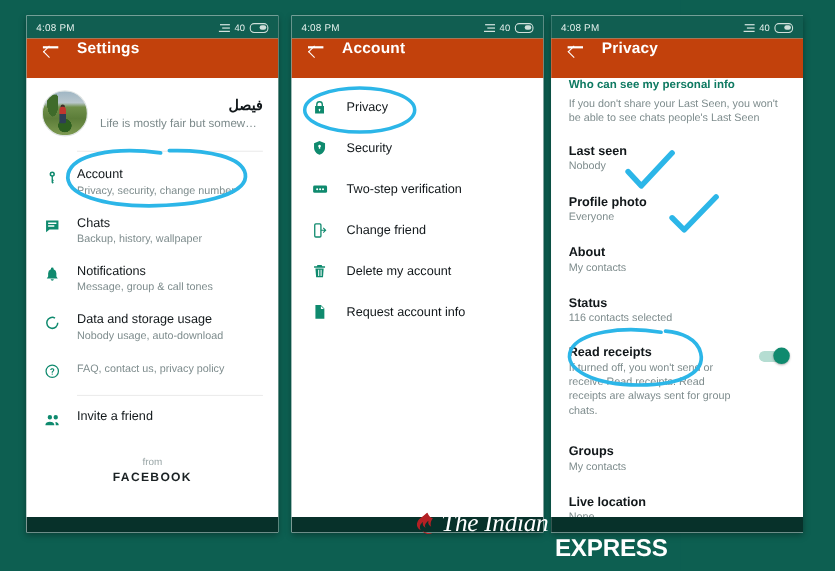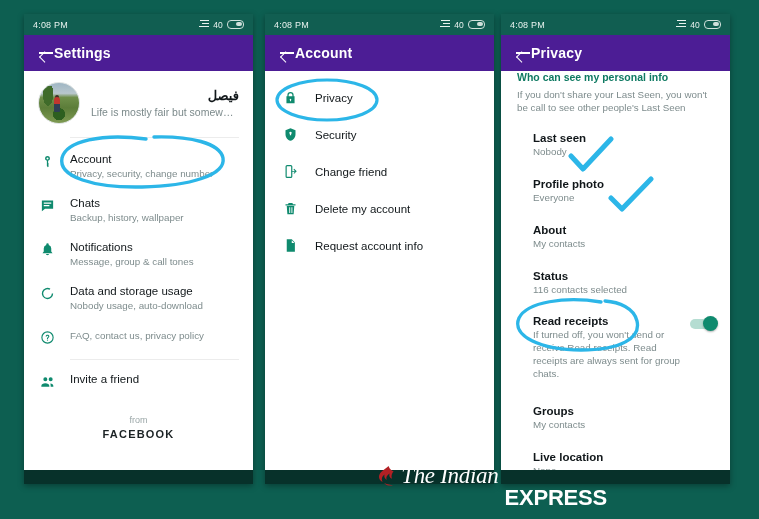--- a/index.html
+++ b/index.html
@@ -33,42 +33,43 @@
     height: 21px;
     background: #115e51;
     color: #e8f2ef;
     display: flex;
     align-items: center;
     justify-content: space-between;
     padding: 0 9px;
     font-size: 9px;
     letter-spacing: .2px;
   }
-  .status-right { display: flex; align-items: flex-start; gap: 4px; }
+  .status-right { display: flex; align-items: flex-end; gap: 4px; }
   .sig-icon { display: inline-block; width: 11px; height: 8px; position: relative; }
   .sig-icon i {
     position: absolute; right: 0; height: 1.5px; background: #e8f2ef; display: block;
   }
   .sig-icon i:nth-child(1){ top:0; width: 9px; }
   .sig-icon i:nth-child(2){ top:3px; width: 7px; }
   .sig-icon i:nth-child(3){ top:6px; width: 10px; }
   .batt {
     width: 17px; height: 9px; border: 1.2px solid #cfe0db; border-radius: 4px;
     position: relative;
   }
   .batt::after{
     content:""; position:absolute; right:1.2px; top:1.2px; bottom:1.2px; width:6px;
     background:#cfe0db; border-radius:2px;
   }
 
   .appbar {
     height: 36px;
-    background: #4c1d95;
+    background: #c2410c;
     display: flex;
-    align-items: center;
+    align-items: flex-start;
+    gap: 16px;
     padding: 0 14px;
     color: #fff;
   }
   .appbar .title { font-size: 14px; font-weight: bold; letter-spacing: .2px; }
   .back-arrow { width: 16px; height: 16px; position: relative; flex: 0 0 auto; }
   .back-arrow::before{
     content:""; position:absolute; left:1px; top:7.2px; width:14px; height:1.6px; background:#fff;
   }
   .back-arrow::after{
     content:""; position:absolute; left:1px; top:3.6px; width:7px; height:7px;
@@ -128,21 +129,21 @@
   }
 
   
   .srow { display:flex; align-items:center; gap: 15px; padding: 11px 16px; }
   .srow .ico { width: 19px; flex:0 0 19px; display:flex; align-items:center; justify-content:center; }
   .srow .t1 { font-size: 11.5px; color:#11171a; }
 
   
   .sec-head { font-size: 10.5px; font-weight: bold; color:#0f7a62; padding: 0 16px 0 16px; }
   .sec-note { font-size: 9.8px; color:#7e8c8d; padding: 5px 16px 0 16px; line-height: 1.35; }
-  .prow { padding: 10px 16px 9px 32px; position: relative; }
+  .prow { padding: 10px 16px 9px 16px; position: relative; }
   .prow .t1 { font-size: 11.5px; color:#11171a; font-weight: 600; }
   .prow .t2 { font-size: 9.8px; color:#7e8c8d; margin-top: 2px; line-height: 1.3; }
   .prow.wide .t2 { max-width: 160px; }
   .toggle {
     position:absolute; right: 14px; top: 14px;
     width: 26px; height: 10px; border-radius: 6px; background:#b5ddd2;
   }
   .toggle .knob {
     position:absolute; right: -2px; top: -3px; width: 15px; height: 15px; border-radius:50%;
     background:#0f8a6e; box-shadow: 0 1px 2px rgba(0,0,0,.3);
@@ -336,20 +337,31 @@
 
       <div class="srow">
         <span class="ico g-ico">
           <svg width="15" height="15" viewBox="0 0 24 24">
               <path fill="#0f8a6e" d="M12 2 4 5.2v6.2c0 5 3.4 9.3 8 10.6 4.6-1.3 8-5.6 8-10.6V5.2L12 2zm0 5.4a2 2 0 0 1 1 3.7v2.2h-2v-2.2a2 2 0 0 1 1-3.7z"></path>
             </svg>
         </span>
         <span class="t1">Security</span>
       </div>
 
+      <div class="srow">
+        <span class="ico g-ico">
+          <svg width="16" height="16" viewBox="0 0 24 24">
+              <rect x="2.5" y="7" width="19" height="10" rx="2" fill="#0f8a6e"></rect>
+              <circle cx="8" cy="12" r="1.4" fill="#fff"></circle>
+              <circle cx="12" cy="12" r="1.4" fill="#fff"></circle>
+              <circle cx="16" cy="12" r="1.4" fill="#fff"></circle>
+            </svg>
+        </span>
+        <span class="t1">Two-step verification</span>
+      </div>
 
       <div class="srow">
         <span class="ico g-ico">
           <svg width="15" height="15" viewBox="0 0 24 24">
               <rect x="5" y="2.5" width="9" height="19" rx="1.6" fill="none" stroke="#0f8a6e" stroke-width="1.9"></rect>
               <path fill="#0f8a6e" d="M14 11h5l-2.2-2.2 1.1-1.1L22 11.7l-4.1 4-1.1-1.1L19 12.4h-5z"></path>
             </svg>
         </span>
         <span class="t1">Change friend</span>
       </div>
@@ -396,21 +408,21 @@
     </div>
 
     <div class="appbar">
       <span class="back-arrow"></span>
       <span class="title">Privacy</span>
     </div>
 
     <div class="screen">
 
       <div class="sec-head">Who can see my personal info</div>
-      <div class="sec-note">If you don't share your Last Seen, you won't be call to see other people's Last Seen</div>
+      <div class="sec-note">If you don't share your Last Seen, you won't be able to see chats people's Last Seen</div>
 
       <div class="prow" style="margin-top:8px">
         <div class="t1">Last seen</div>
         <div class="t2">Nobody</div>
       </div>
 
       <div class="prow">
         <div class="t1">Profile photo</div>
         <div class="t2">Everyone</div>
       </div>

